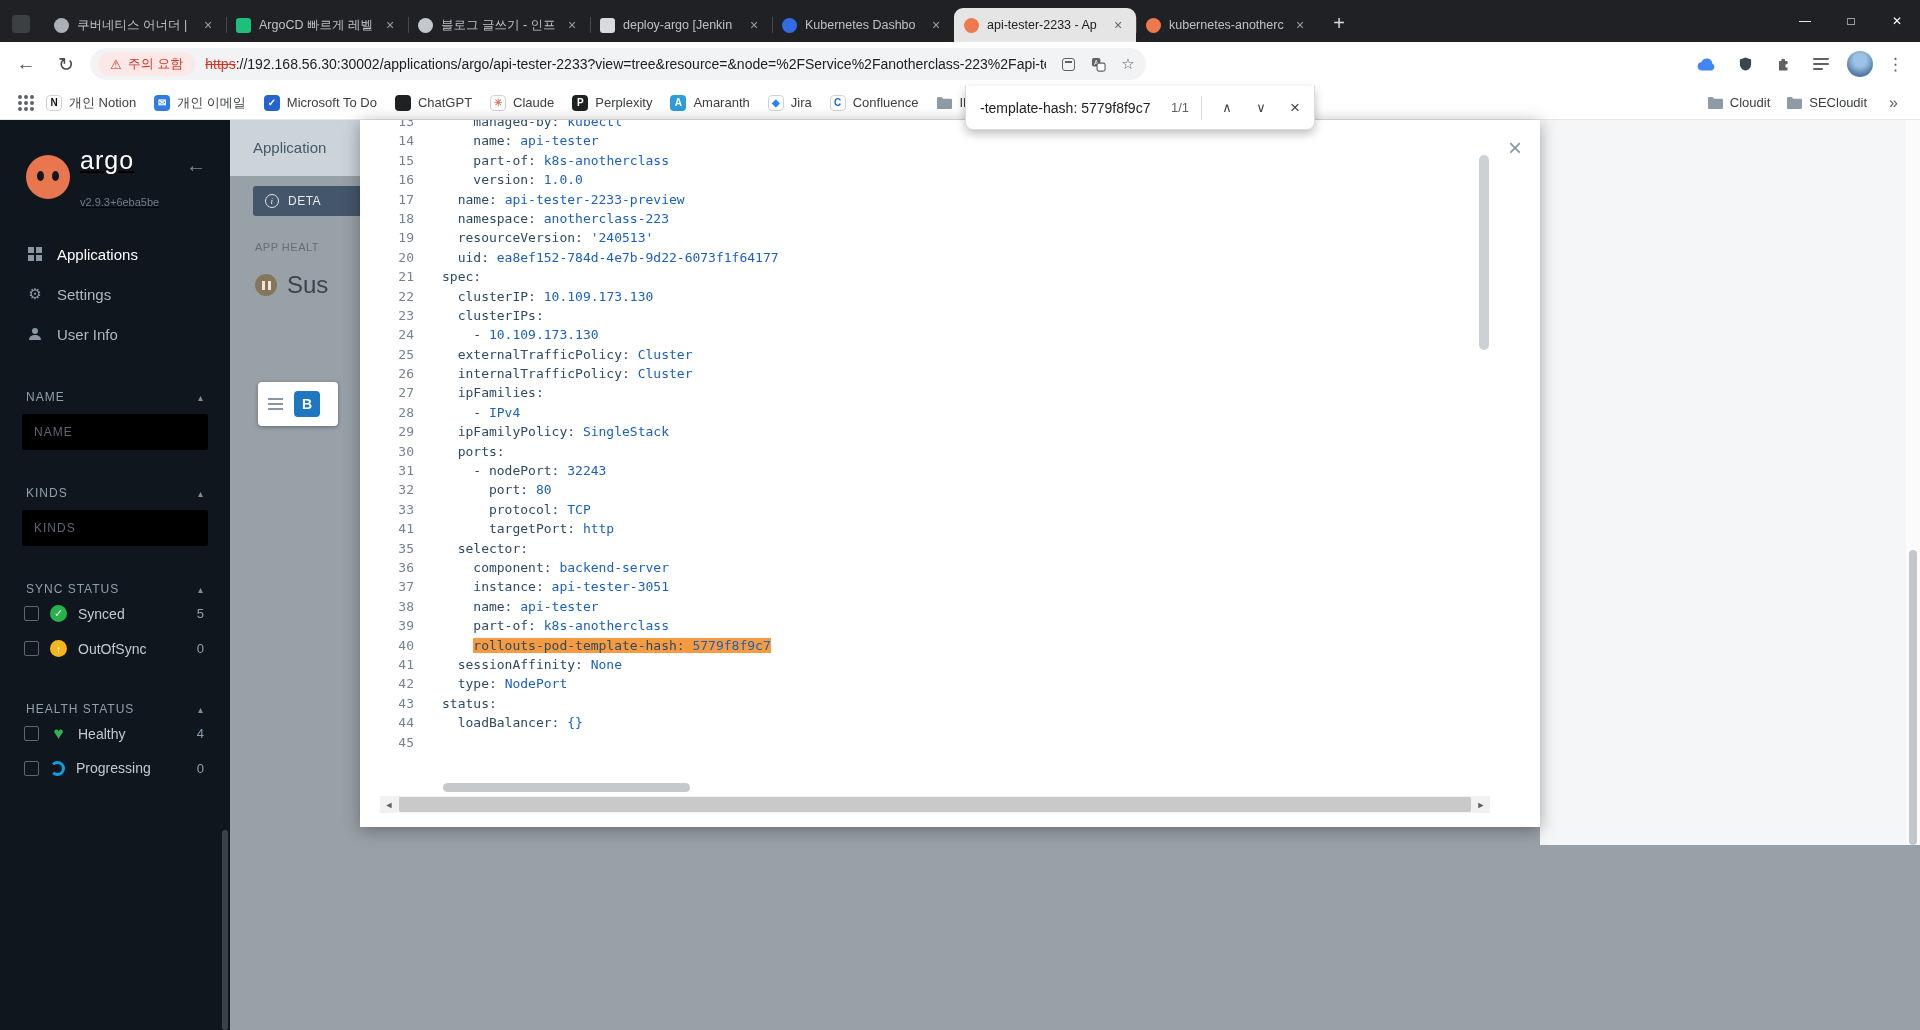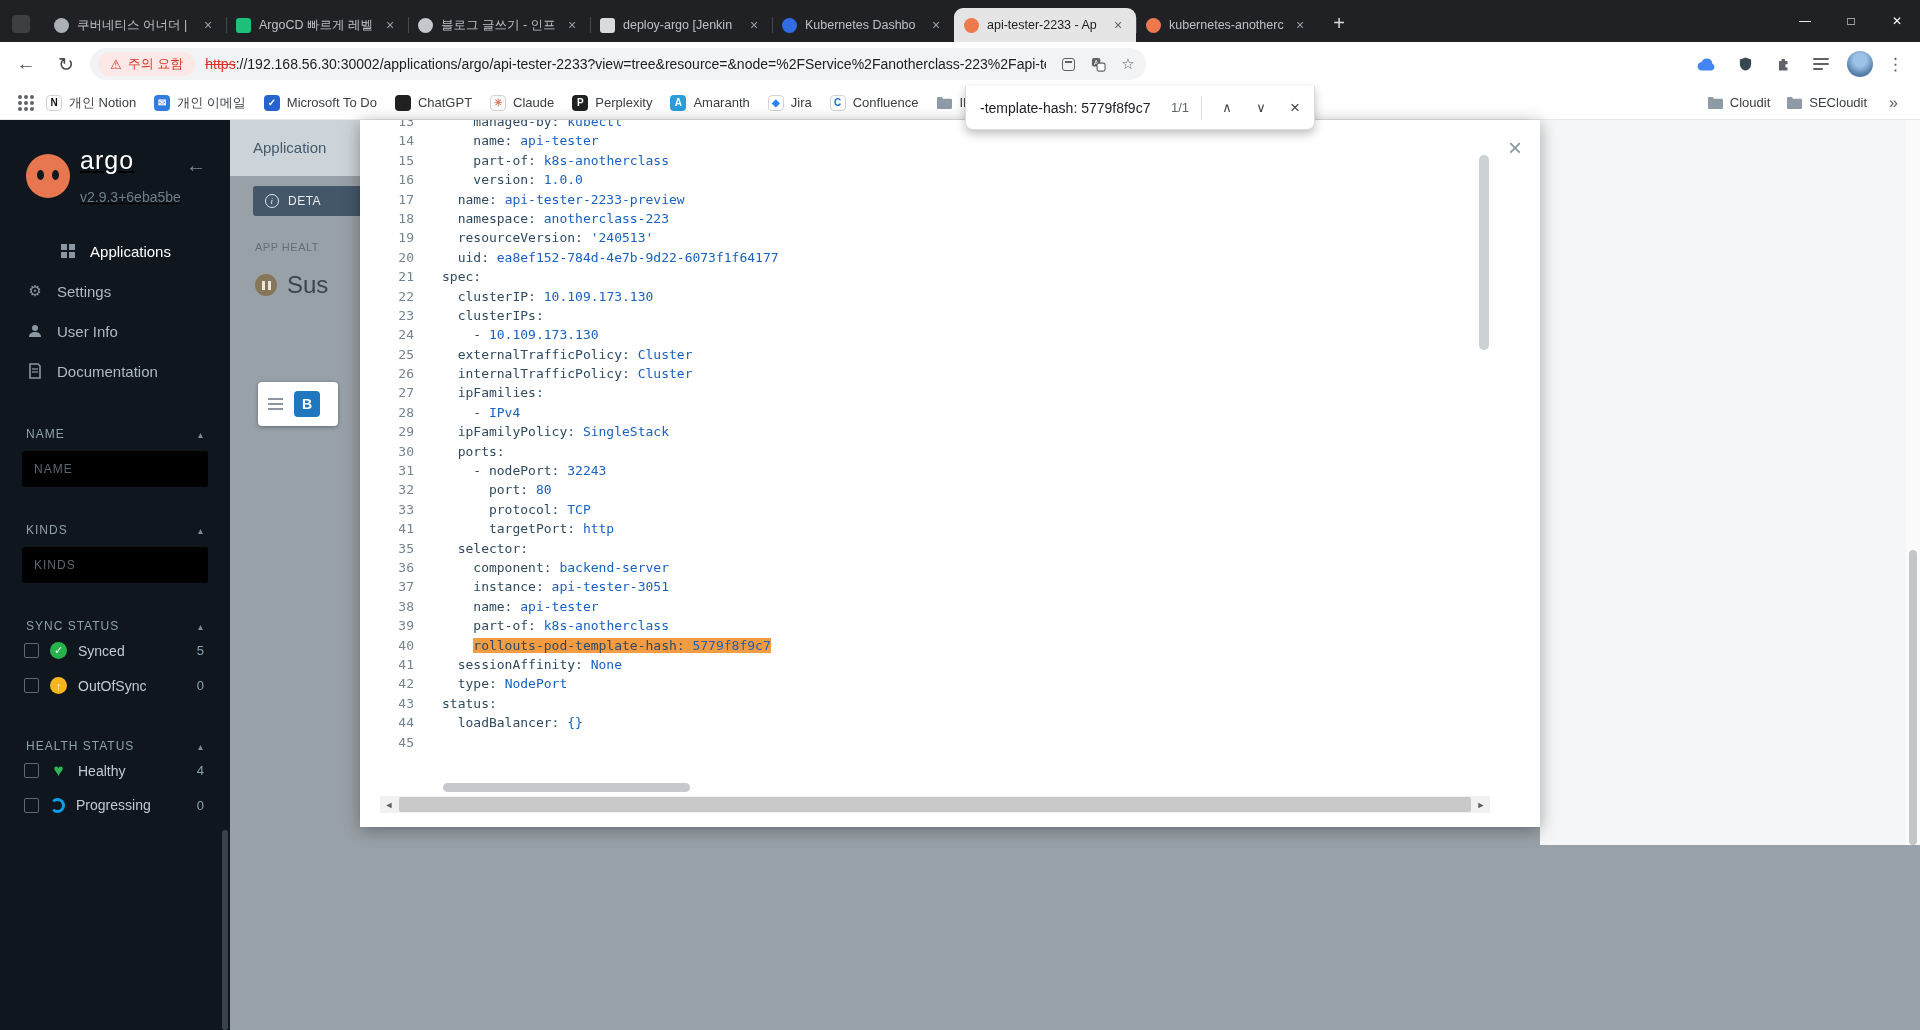--- a/index.html
+++ b/index.html
@@ -55,25 +55,25 @@
   .app { position:absolute; top:120px; left:0; width:1920px; height:910px; background:#99a1a8; }
 
   .sidebar { position:absolute; left:0; top:0; width:230px; height:910px; background:#0f161d; }
   .side-scroll { position:absolute; left:222px; top:710px; width:6px; height:200px; background:#39424b; border-radius:3px; }
   .logo-row { display:flex; align-items:center; padding:26px 18px 0 26px; position:relative;text-decoration:underline; }
   .octo { width:44px; height:44px; border-radius:50%; background:#e8764f; position:relative; flex:0 0 auto; }
   .octo::before, .octo::after { content:""; position:absolute; top:16px; width:7px; height:10px; border-radius:50%; background:#10181f; }
   .octo::before { left:11px; } .octo::after { right:11px; }
   .logo-col { margin-left:10px; }
   .logo-word { color:#ffffff; font-size:25px; letter-spacing:1px; }
-  .logo-ver { color:#6f7d89; font-size:14px; margin-top:14px; }
+  .logo-ver { color:#6f7d89; font-size:11px; margin-top:21px; }
   .side-collapse { position:absolute; right:24px; top:34px; color:#7c8a96; font-size:20px; }
   .menu { margin-top:26px; }
   .menu-item { display:flex; align-items:center; gap:13px; padding:11px 26px; font-size:15px; color:#aeb9c4; }
-  .menu-item.active { color:#ffffff;justify-content:center; }
+  .menu-item.active { color:#ffffff; }
   .m-ico { width:18px; height:18px; color:#8a97a3; display:flex; align-items:center; justify-content:center; font-size:15px; }
   .m-ico svg { width:16px; height:16px; fill:currentColor; }
   .filter-head { display:flex; justify-content:space-between; align-items:center; padding:0 26px; margin-top:36px; font-size:12px; color:#8fa0ad; letter-spacing:1px; }
   .tri { font-size:10px; color:#7c8a96; }
   .filter-input { margin:10px 22px 0; width:186px; height:36px; background:#000; border:none; border-radius:3px; color:#cfd6dc; font-size:12px; padding:0 12px; letter-spacing:1px; }
   .filter-input::placeholder { color:#5c6774; }
   .filter-row { display:flex; align-items:center; gap:11px; padding:9px 26px 9px 24px; font-size:14px; color:#c2cad2; }
   .cbx { width:15px; height:15px; border:1.5px solid #5c6974; border-radius:2px; flex:0 0 auto; }
   .st-ico { width:17px; height:17px; border-radius:50%; display:flex; align-items:center; justify-content:center; color:#fff; font-size:11px; flex:0 0 auto; }
   .ico-synced { background:#28b24b; }
@@ -365,30 +365,20 @@
         <span>Settings</span>
       </div>
       <div class="menu-item">
         <span class="m-ico">
           <svg viewBox="0 0 16 16">
               <circle cx="8" cy="5" r="3"></circle>
               <path d="M2 14c0-3.3 2.7-5 6-5s6 1.7 6 5z"></path>
             </svg>
         </span>
         <span>User Info</span>
-      </div>
-      <div class="menu-item">
-        <span class="m-ico">
-          <svg viewBox="0 0 16 16">
-              <path d="M3 1h8l2 2v12H3z" fill="none" stroke="currentColor" stroke-width="1.6"></path>
-              <line x1="5" y1="6" x2="11" y2="6" stroke="currentColor" stroke-width="1.3"></line>
-              <line x1="5" y1="9" x2="11" y2="9" stroke="currentColor" stroke-width="1.3"></line>
-            </svg>
-        </span>
-        <span>Documentation</span>
       </div>
     </nav>
 
     <div class="filter-head">
       <span>NAME</span>
       <span class="tri">▴</span>
     </div>
     <input class="filter-input" placeholder="NAME" style="">
 
     <div class="filter-head">

